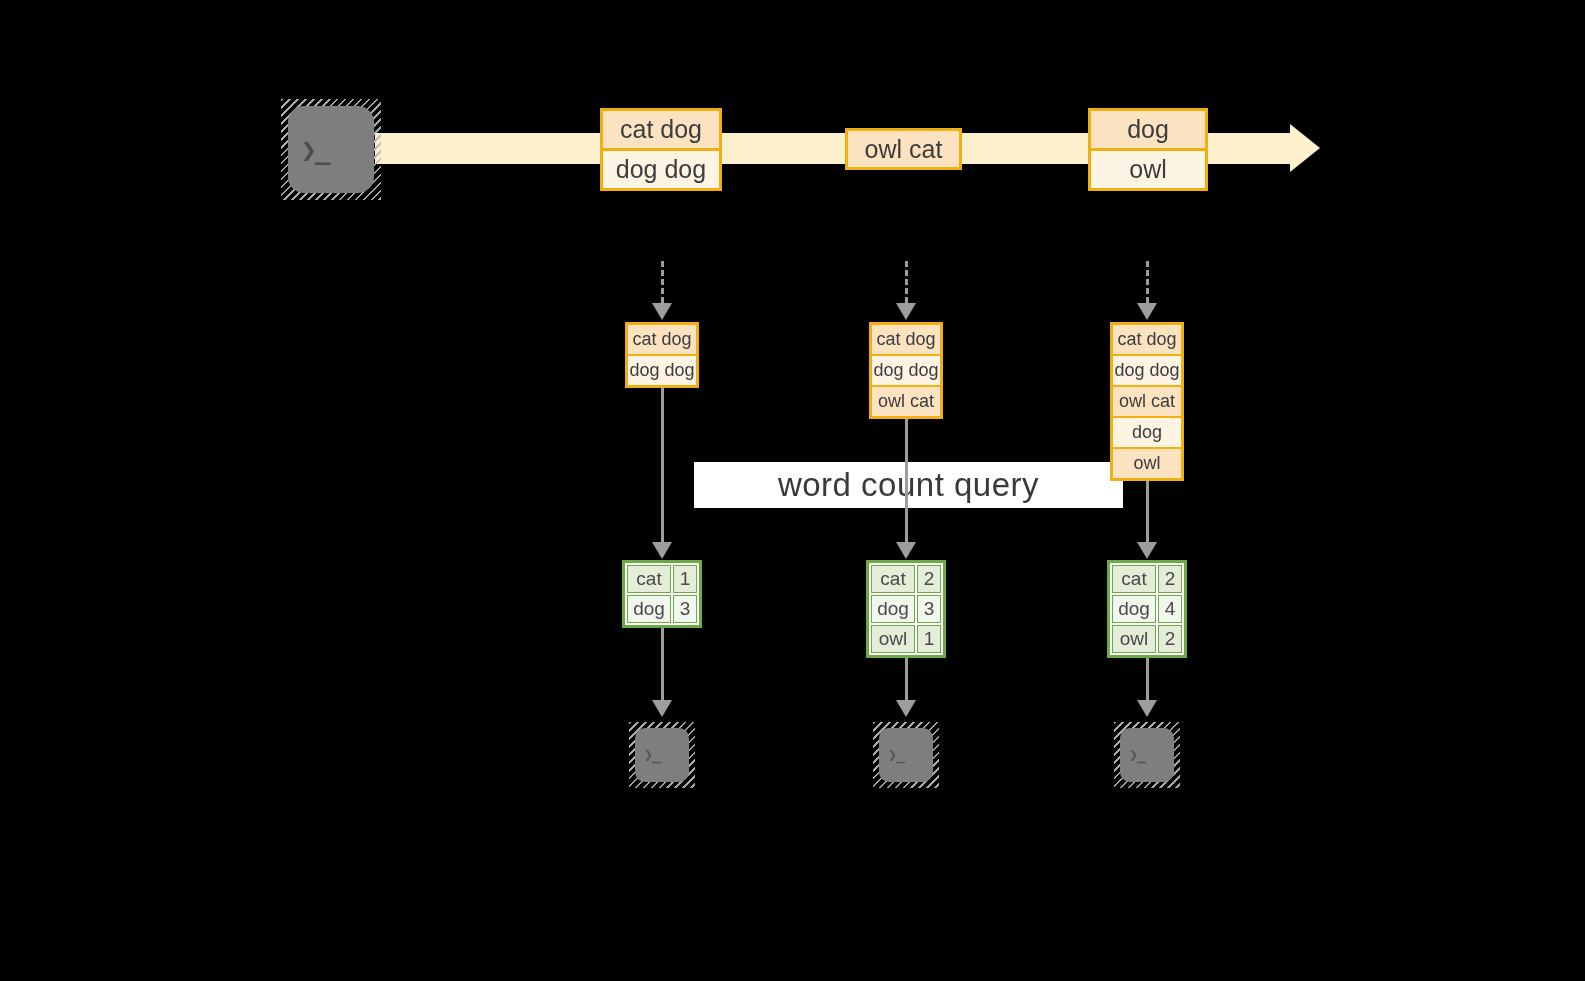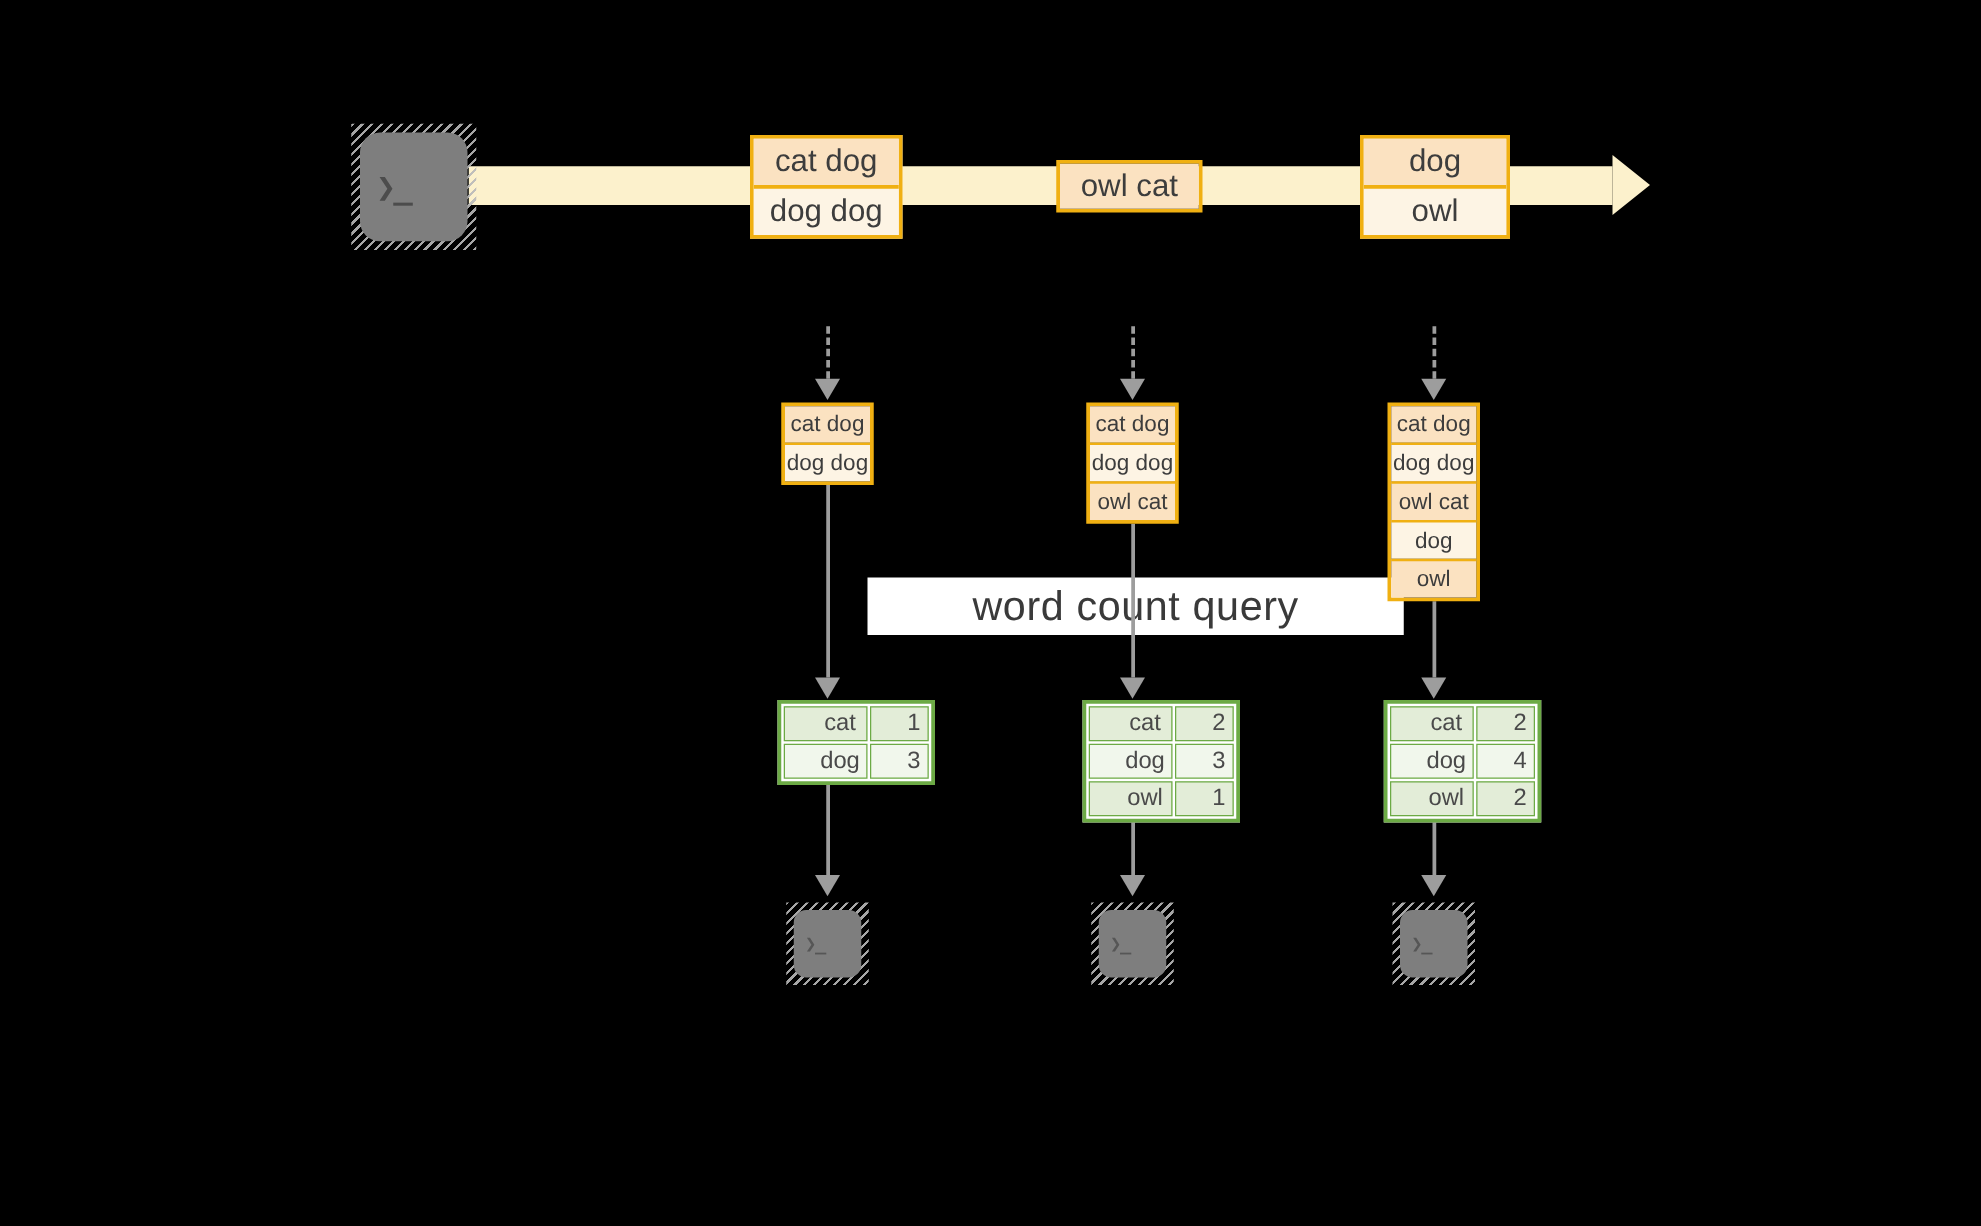--- a/index.html
+++ b/index.html
@@ -65,21 +65,21 @@
   .stack{position:absolute;width:74px;border:3px solid var(--box-border);box-sizing:border-box;z-index:3;}
   .stack-row{height:29px;display:flex;align-items:center;justify-content:center;font-size:18px;color:var(--text);}
   .stack-row + .stack-row{border-top:2px solid var(--box-border);}
   
   .wtable{position:absolute;border:3px solid var(--table-border);background:#fff;padding:2px;z-index:3;}
   .trow{display:flex;gap:2px;}
   .trow + .trow{margin-top:2px;}
   .wcell,.ncell{
     height:26px;border:1px solid var(--table-border);
     display:flex;align-items:center;justify-content:center;
-    font-size:19px;color:#4a4a4a;padding-left:23px;
+    font-size:19px;color:#4a4a4a;
   }
   .wcell{width:42px;}
   .ncell{width:22px;}
   
   .banner{
     position:absolute;left:694px;top:462px;width:429px;height:46px;
     background:var(--banner-bg);z-index:1;
     display:flex;align-items:center;justify-content:center;
   }
   .banner span{font-size:33px;color:#3a3a3a;font-weight:400;letter-spacing:.5px;}

